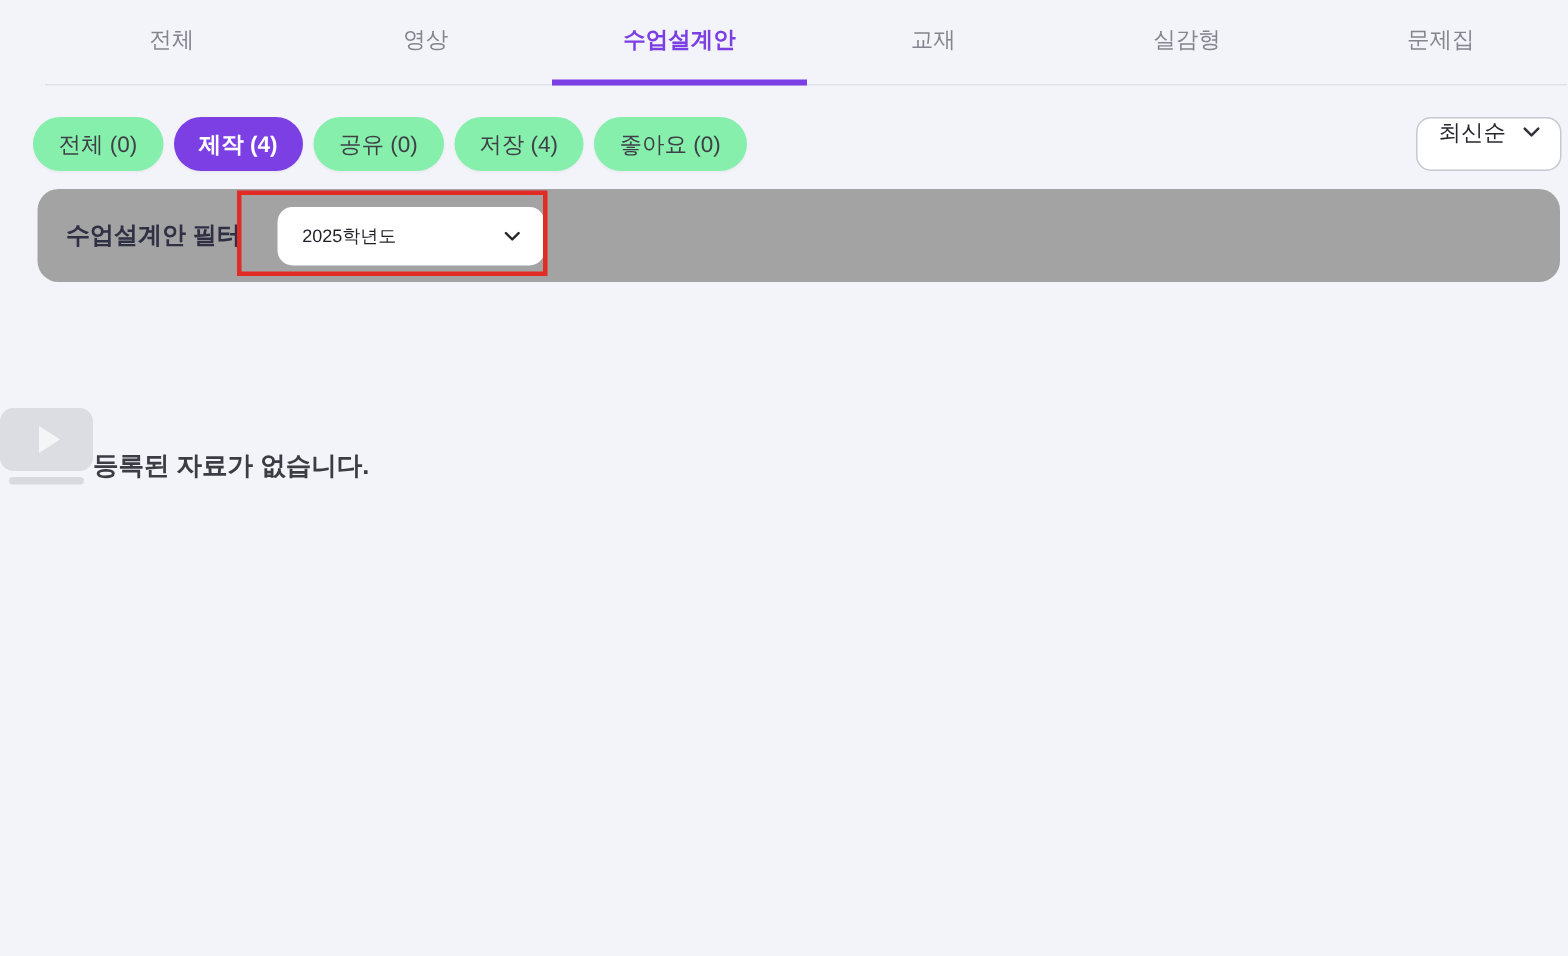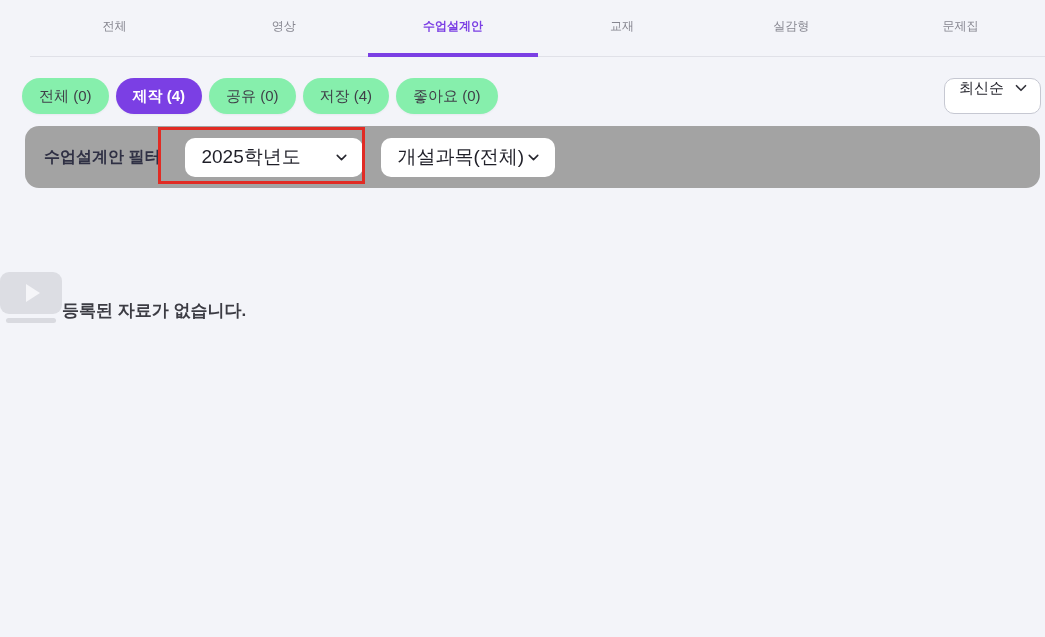--- a/index.html
+++ b/index.html
@@ -21,21 +21,21 @@
     margin-left: 30px;
     height: 57px;
     display: flex;
     border-bottom: 1px solid #e0e1e8;
   }
   .tab {
     flex: 1;
     display: flex;
     align-items: center;
     justify-content: center;
-    font-size: 12px;
+    font-size: 15px;
     color: #85858f;
     cursor: pointer;
     border-bottom: 4px solid transparent;
     margin-bottom: -1px;
     font-family: Liberation Serif, serif;
   }
   .tab.active {
     color: #7b3fe4;
     font-weight: 700;
     border-bottom-color: #7b3fe4;
@@ -101,21 +101,21 @@
     white-space: nowrap;
   }
   .dropdown {
     height: 39px;
     background: #ffffff;
     border-radius: 10px;
     display: flex;
     align-items: center;
     justify-content: space-between;
     padding: 0 13px 0 16px;
-    font-size: 19px;
+    font-size: 12px;
     color: #1f1f28;
     cursor: pointer;
   }
   .dropdown.dd-year { width: 178px; margin-left: 25px; }
   .dropdown.dd-subject { width: 174px; margin-left: 18px; }
 
   .chev { display: flex; align-items: center; }
 
   
   .annotation-box {
@@ -202,28 +202,20 @@
 
     <div class="dropdown dd-year">
       <span>2025학년도</span>
       <span class="chev">
         <svg width="17" height="17" viewBox="0 0 24 24">
           <path d="M6 9l6 6 6-6" fill="none" stroke="#26262e" stroke-width="2.2" stroke-linecap="round" stroke-linejoin="round"></path>
         </svg>
       </span>
     </div>
 
-    <div class="dropdown dd-subject">
-      <span>개설과목(전체)</span>
-      <span class="chev">
-        <svg width="17" height="17" viewBox="0 0 24 24">
-          <path d="M6 9l6 6 6-6" fill="none" stroke="#26262e" stroke-width="2.2" stroke-linecap="round" stroke-linejoin="round"></path>
-        </svg>
-      </span>
-    </div>
   </div>
 
   <div class="annotation-box"></div>
 
   <div class="empty">
     <div class="play-icon">
       <div class="play-rect">
         <div class="play-triangle"></div>
       </div>
       <div class="play-base"></div>

